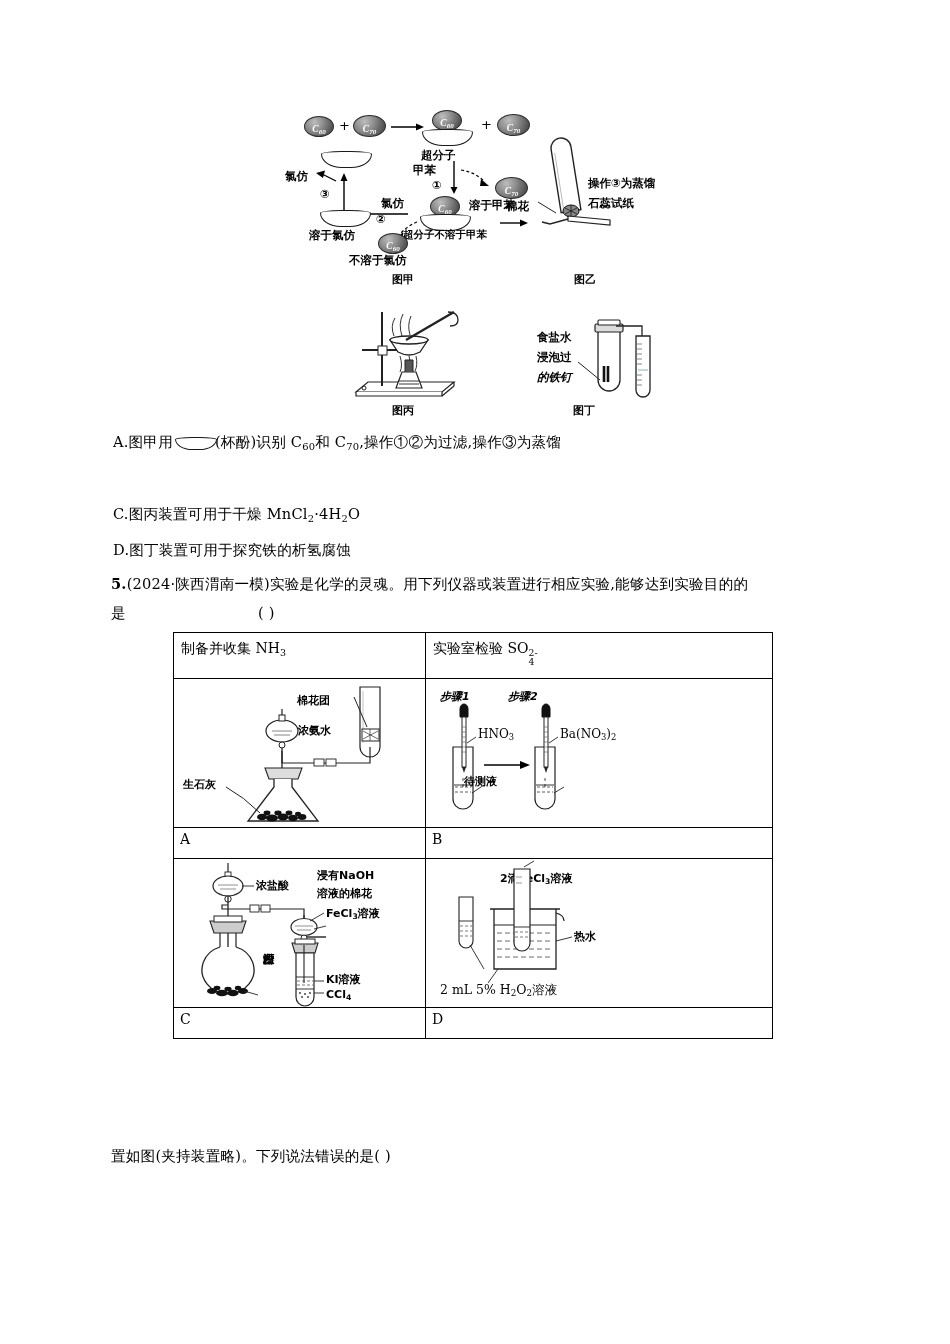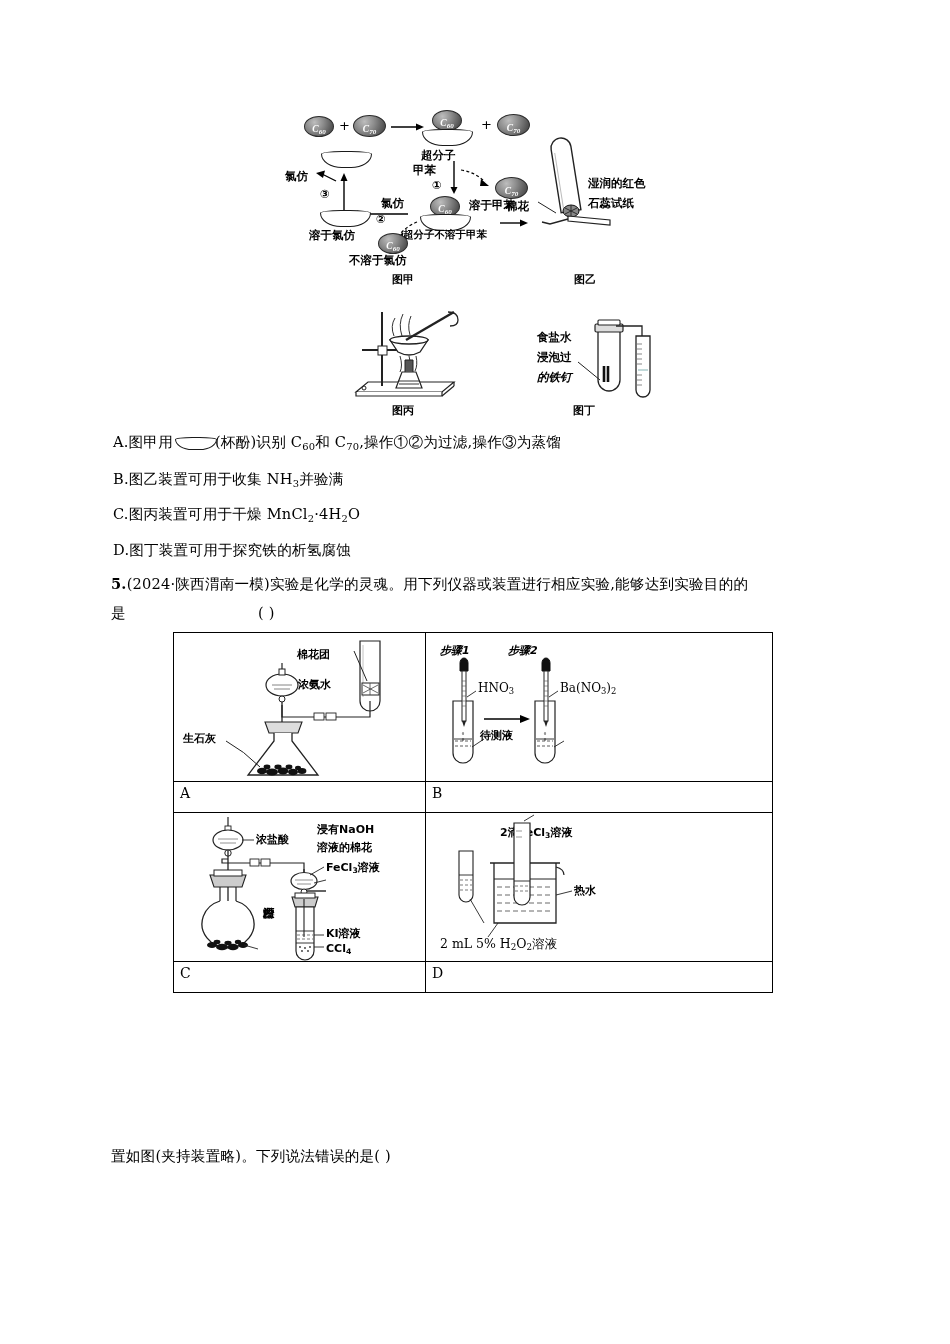--- a/index.html
+++ b/index.html
@@ -256,21 +256,21 @@
       <path d="M44,73 L26,78 L18,76" fill="none" stroke="#222" stroke-width="1.4"></path>
     </svg>
     <svg style="left:500px; top:220px; width:30px; height:10px;">
       <line x1="0" y1="3" x2="20" y2="3" stroke="#000" stroke-width="1.4"></line>
       <polygon points="20,-0.5 28,3 20,6.5" fill="#000"></polygon>
     </svg>
     <div class="dlabel" style="left:506px; top:199px;">棉花</div>
     <svg style="left:538px; top:199px; width:22px; height:16px;">
       <line x1="0" y1="3" x2="18" y2="14" stroke="#222" stroke-width="1"></line>
     </svg>
-    <div class="dlabel" style="left:588px; top:176px;">湿润的红色</div>
+    <div class="dlabel" style="left:588px; top:176px;">操作③为蒸馏</div>
     <div class="dlabel" style="left:588px; top:196px;">石蕊试纸</div>
     <div class="figcap" style="left:574px; top:272px;">图乙</div>
   </div>
 
   <div>
     <svg style="left:350px; top:310px; width:120px; height:92px;">
 
       <path d="M6,82 L92,82 L104,72 L18,72 Z" fill="#fff" stroke="#222" stroke-width="1.2"></path>
       <path d="M6,82 L6,86 L92,86 L92,82" fill="#fff" stroke="#222" stroke-width="1.2"></path>
       <line x1="92" y1="86" x2="104" y2="76" stroke="#222" stroke-width="1.2"></line>
@@ -331,23 +331,20 @@
     <svg style="left:578px; top:362px; width:28px; height:22px;">
       <line x1="0" y1="0" x2="22" y2="18" stroke="#222" stroke-width="1"></line>
     </svg>
     <div class="figcap" style="left:573px; top:403px;">图丁</div>
   </div>
 
   <div class="qline" style="left:113px; top:432px;">
     <span>A.图甲用</span><span class="bowl" style="position:relative; display:inline-block; left:2px; top:3px; width:42px; height:13px; border-width:1.1px;"></span><span>(杯酚)识别 C<sub>60</sub>和 C<sub>70</sub>,操作①②为过滤,操作③为蒸馏</span>
   </div>
 
-  <div class="qline" style="left:113px; top:469px;">
-    B.图乙装置可用于收集 NH<sub>3</sub>并验满
-  </div>
 
   <div class="qline" style="left:113px; top:504px;">
     C.图丙装置可用于干燥 MnCl<sub>2</sub>·4H<sub>2</sub>O
   </div>
 
   <div class="qline" style="left:113px; top:540px;">
     D.图丁装置可用于探究铁的析氢腐蚀
   </div>
 
   <div class="qline" style="left:111px; top:574px;">
@@ -358,20 +355,28 @@
   </div>
   <div class="qline" style="left:258px; top:603px;">(     )</div>
 
   <table class="exp-table">
     <colgroup>
         <col style="width:252px">
         <col style="width:347px">
       </colgroup>
 
     <tbody>
+        <tr>
+      <td class="hdr">
+        制备并收集 NH<sub>3</sub>
+      </td>
+      <td class="hdr">
+        实验室检验 SO<span class="stackfrac"><span class="up">2-</span><span class="dn">4</span></span>
+      </td>
+    </tr>
 
     <tr>
 
       <td class="figcell">
         <svg style="left:48px; top:8px; width:190px; height:138px;">
 
           <path d="M138,0 L158,0 L158,60 a10,10 0 0 1 -20,0 Z" fill="#fff" stroke="#222" stroke-width="1.2"></path>
           <line x1="141" y1="4" x2="141" y2="56" stroke="#bbb" stroke-width="0.9"></line>
 
           <rect x="140" y="42" width="17" height="12" fill="#fff" stroke="#222" stroke-width="1"></rect>
@@ -470,21 +475,21 @@
           </g>
           <path d="M108,60 L112,60 L110,66 Z" fill="#222"></path>
           <text x="109" y="74" font-size="5" font-family="'Liberation Serif',serif" text-anchor="middle">0</text>
           <text x="109" y="80" font-size="5" font-family="'Liberation Serif',serif" text-anchor="middle">0</text>
           <line x1="113" y1="36" x2="122" y2="30" stroke="#222" stroke-width="0.9"></line>
           <line x1="118" y1="86" x2="128" y2="80" stroke="#222" stroke-width="0.9"></line>
         </svg>
 
         <div class="celllabel serif" style="left:52px; top:48px; font-size:12px;">HNO<sub>3</sub></div>
         <div class="celllabel serif" style="left:134px; top:48px; font-size:12px;">Ba(NO<sub>3</sub>)<sub>2</sub></div>
-        <div class="celllabel" style="left:54px; top:95px;">待测液</div>
+        <div class="celllabel" style="left:38px; top:95px;">待测液</div>
       </td>
     </tr>
 
     <tr>
       <td class="lblcell">A</td>
       <td class="lblcell">B</td>
     </tr>
 
 
     <tr>

